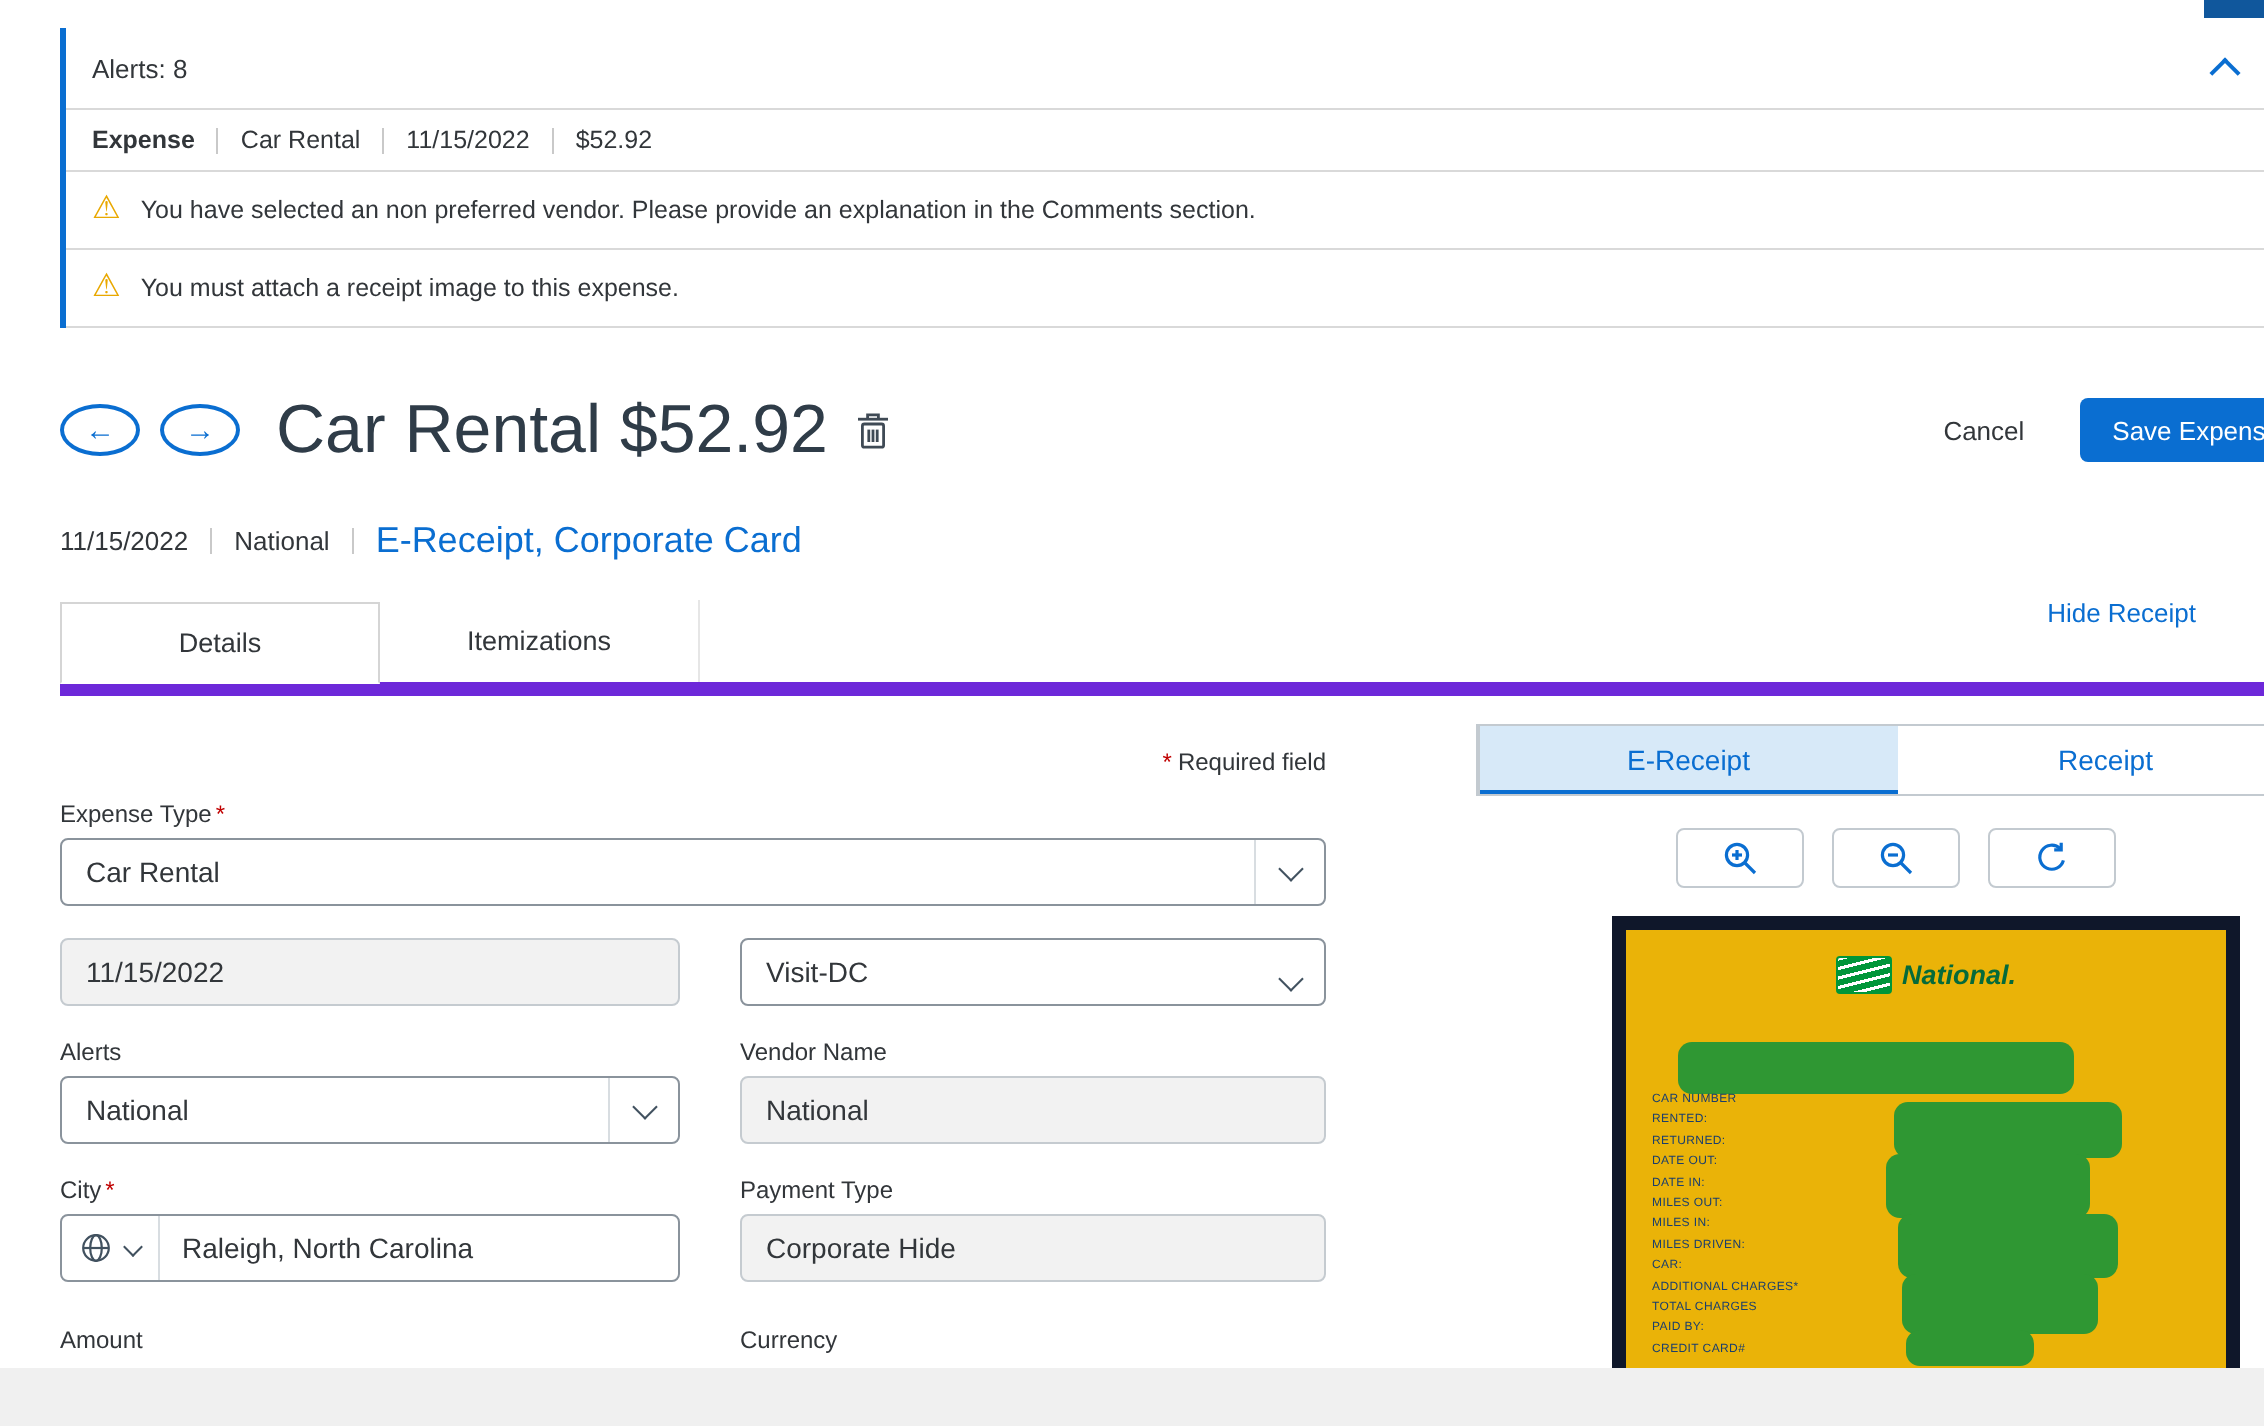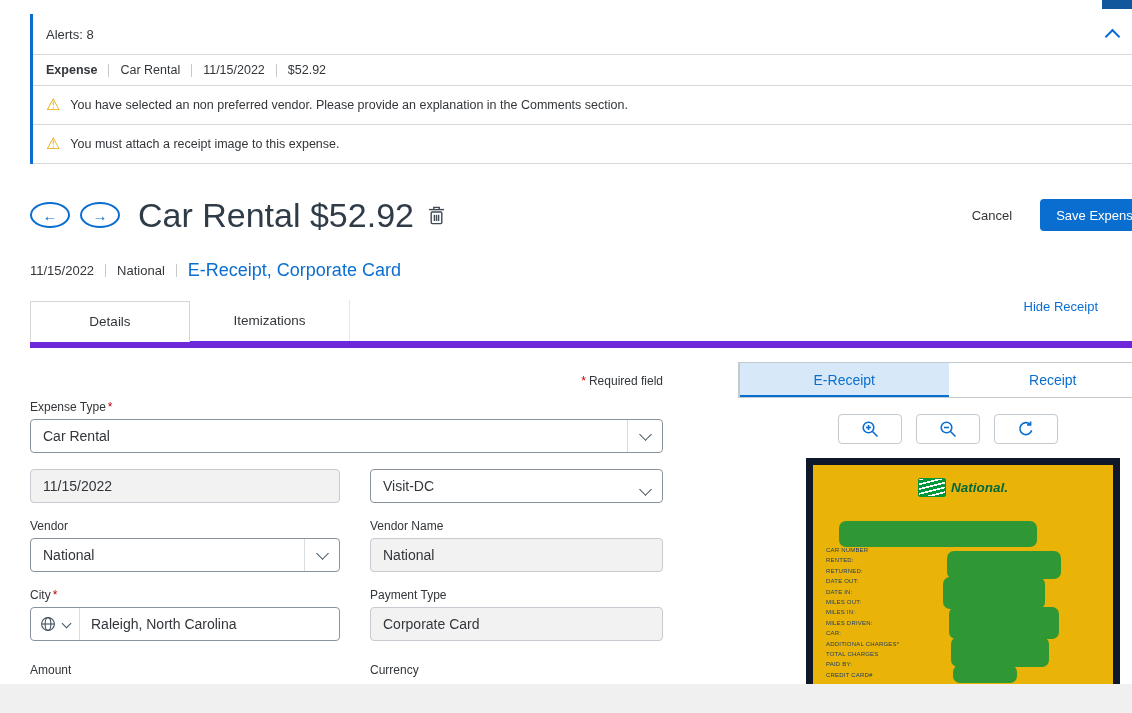--- a/index.html
+++ b/index.html
@@ -204,21 +204,21 @@
           <div class="input combo">
             <span>Visit-DC</span>
             <span class="chev-plain"><span class="chev"></span></span>
           </div>
         </div>
       </div>
 
       <div class="frow">
         <div>
           <label class="flabel">
-            <span>Vendor</span>
+            <span>Alerts</span>
           </label>
           <div class="input combo">
             <span>National</span>
             <span class="chev-box">
                 <span class="chev"></span>
               </span>
           </div>
         </div>
         <div>
           <label class="flabel">
@@ -245,21 +245,21 @@
               <span class="chev small"></span>
             </span>
             <span class="city-text">Raleigh, North Carolina</span>
           </div>
         </div>
         <div>
           <label class="flabel">
             <span>Payment Type</span>
           </label>
           <div class="input readonly">
-            <span>Corporate Card</span>
+            <span>Corporate Hide</span>
           </div>
         </div>
       </div>
 
       <div class="frow last">
         <div>
           <label class="flabel">
             <span>Amount</span>
           </label>
         </div>

